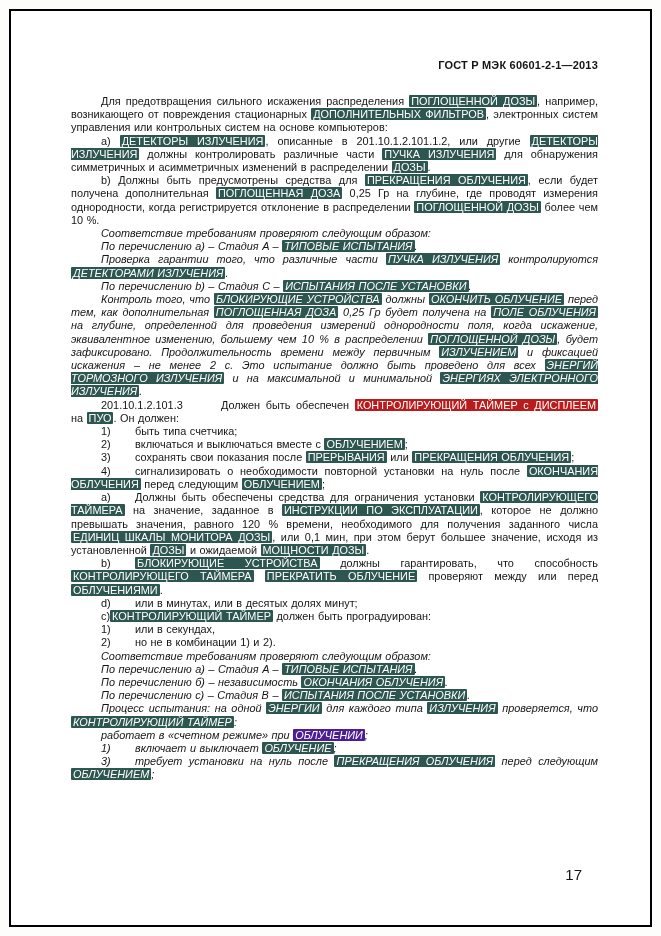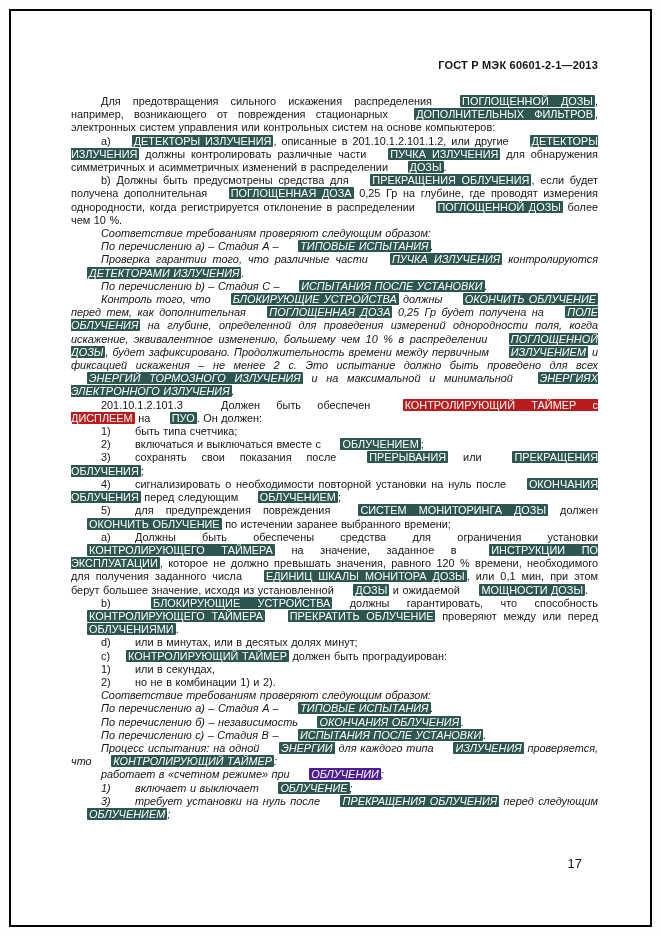--- a/index.html
+++ b/index.html
@@ -38,31 +38,30 @@
     line-height: 13.2px;
     text-align: justify;
     text-indent: 30px;
     word-spacing: 0.5px;
   }
   .para.it { font-style: italic; }
   .hl {
     color: #ffffff;
     padding: 0 2px;
     border-radius: 1px;
-    margin-left: 16px;
   }
   .lbl {
     display: inline-block;
     text-indent: 0;
     vertical-align: baseline;
   }
   .doc-footer {
     position: absolute;
-    bottom: 54px; right: 68px;
-    font-size: 13px;
+    bottom: 42px; right: 68px;
+    font-size: 15px;
   }
 </style>
 </head>
 <body>
 
 <div class="page">
   <div class="frame">
 
     <div class="doc-header">
       <span>ГОСТ Р МЭК 60601-2-1—2013</span>
@@ -75,21 +74,20 @@
         <p class="para it"><span>Соответствие требованиям проверяют следующим образом:</span></p>
         <p class="para it"><span>По перечислению a) – Стадия A – </span><span class="hl" style="background-color: rgb(45, 86, 80);">ТИПОВЫЕ ИСПЫТАНИЯ</span><span>.</span></p>
         <p class="para it"><span>Проверка гарантии того, что различные части </span><span class="hl" style="background-color: rgb(45, 86, 80);">ПУЧКА ИЗЛУЧЕНИЯ</span><span> контролируются </span><span class="hl" style="background-color: rgb(45, 86, 80);">ДЕТЕКТОРАМИ ИЗЛУЧЕНИЯ</span><span>.</span></p>
         <p class="para it"><span>По перечислению b) – Стадия C – </span><span class="hl" style="background-color: rgb(45, 86, 80);">ИСПЫТАНИЯ ПОСЛЕ УСТАНОВКИ</span><span>.</span></p>
         <p class="para it"><span>Контроль того, что </span><span class="hl" style="background-color: rgb(45, 86, 80);">БЛОКИРУЮЩИЕ УСТРОЙСТВА</span><span> должны </span><span class="hl" style="background-color: rgb(45, 86, 80);">ОКОНЧИТЬ ОБЛУЧЕНИЕ</span><span> перед тем, как дополнительная </span><span class="hl" style="background-color: rgb(45, 86, 80);">ПОГЛОЩЕННАЯ ДОЗА</span><span> 0,25 Гр будет получена на </span><span class="hl" style="background-color: rgb(45, 86, 80);">ПОЛЕ ОБЛУЧЕНИЯ</span><span> на глубине, определенной для проведения измерений однородности поля, когда искажение, эквивалентное изменению, большему чем 10 % в распределении </span><span class="hl" style="background-color: rgb(45, 86, 80);">ПОГЛОЩЕННОЙ ДОЗЫ</span><span>, будет зафиксировано. Продолжительность времени между первичным </span><span class="hl" style="background-color: rgb(45, 86, 80);">ИЗЛУЧЕНИЕМ</span><span> и фиксацией искажения – не менее 2 с. Это испытание должно быть проведено для всех </span><span class="hl" style="background-color: rgb(45, 86, 80);">ЭНЕРГИЙ ТОРМОЗНОГО ИЗЛУЧЕНИЯ</span><span> и на максимальной и минимальной </span><span class="hl" style="background-color: rgb(45, 86, 80);">ЭНЕРГИЯХ ЭЛЕКТРОННОГО ИЗЛУЧЕНИЯ</span><span>.</span></p>
         <p class="para"><span class="lbl" style="width: 120px;">201.10.1.2.101.3</span><span>Должен быть обеспечен </span><span class="hl" style="background-color: #b91c1c;">КОНТРОЛИРУЮЩИЙ ТАЙМЕР с ДИСПЛЕЕМ</span><span> на </span><span class="hl" style="background-color: rgb(45, 86, 80);">ПУО</span><span>. Он должен:</span></p>
         <p class="para"><span class="lbl" style="width: 34px;">1)</span><span>быть типа счетчика;</span></p>
         <p class="para"><span class="lbl" style="width: 34px;">2)</span><span>включаться и выключаться вместе с </span><span class="hl" style="background-color: rgb(45, 86, 80);">ОБЛУЧЕНИЕМ</span><span>;</span></p>
         <p class="para"><span class="lbl" style="width: 34px;">3)</span><span>сохранять свои показания после </span><span class="hl" style="background-color: rgb(45, 86, 80);">ПРЕРЫВАНИЯ</span><span> или </span><span class="hl" style="background-color: rgb(45, 86, 80);">ПРЕКРАЩЕНИЯ ОБЛУЧЕНИЯ</span><span>;</span></p>
         <p class="para"><span class="lbl" style="width: 34px;">4)</span><span>сигнализировать о необходимости повторной установки на нуль после </span><span class="hl" style="background-color: rgb(45, 86, 80);">ОКОНЧАНИЯ ОБЛУЧЕНИЯ</span><span> перед следующим </span><span class="hl" style="background-color: rgb(45, 86, 80);">ОБЛУЧЕНИЕМ</span><span>;</span></p>
-        <p class="para"><span class="lbl" style="width: 34px;">5)</span><span>для предупреждения повреждения </span><span class="hl" style="background-color: rgb(45, 86, 80);">СИСТЕМ МОНИТОРИНГА ДОЗЫ</span><span> должен </span><span class="hl" style="background-color: rgb(45, 86, 80);">ОКОНЧИТЬ ОБЛУЧЕНИЕ</span><span> по истечении заранее выбранного времени;</span></p>
         <p class="para"><span class="lbl" style="width: 34px;">a)</span><span>Должны быть обеспечены средства для ограничения установки </span><span class="hl" style="background-color: rgb(45, 86, 80);">КОНТРОЛИРУЮЩЕГО ТАЙМЕРА</span><span> на значение, заданное в </span><span class="hl" style="background-color: rgb(45, 86, 80);">ИНСТРУКЦИИ ПО ЭКСПЛУАТАЦИИ</span><span>, которое не должно превышать значения, равного 120 % времени, необходимого для получения заданного числа </span><span class="hl" style="background-color: rgb(45, 86, 80);">ЕДИНИЦ ШКАЛЫ МОНИТОРА ДОЗЫ</span><span>, или 0,1 мин, при этом берут большее значение, исходя из установленной </span><span class="hl" style="background-color: rgb(45, 86, 80);">ДОЗЫ</span><span> и ожидаемой </span><span class="hl" style="background-color: rgb(45, 86, 80);">МОЩНОСТИ ДОЗЫ</span><span>.</span></p>
         <p class="para"><span class="lbl" style="width: 34px;">b)</span><span class="hl" style="background-color: rgb(45, 86, 80);">БЛОКИРУЮЩИЕ УСТРОЙСТВА</span><span> должны гарантировать, что способность </span><span class="hl" style="background-color: rgb(45, 86, 80);">КОНТРОЛИРУЮЩЕГО ТАЙМЕРА</span><span> </span><span class="hl" style="background-color: rgb(45, 86, 80);">ПРЕКРАТИТЬ ОБЛУЧЕНИЕ</span><span> проверяют между или перед </span><span class="hl" style="background-color: rgb(45, 86, 80);">ОБЛУЧЕНИЯМИ</span><span>.</span></p>
         <p class="para"><span class="lbl" style="width: 34px;">d)</span><span>или в минутах, или в десятых долях минут;</span></p>
         <p class="para"><span>c)</span><span class="hl" style="background-color: rgb(45, 86, 80);">КОНТРОЛИРУЮЩИЙ ТАЙМЕР</span><span> должен быть проградуирован:</span></p>
         <p class="para"><span class="lbl" style="width: 34px;">1)</span><span>или в секундах,</span></p>
         <p class="para"><span class="lbl" style="width: 34px;">2)</span><span>но не в комбинации 1) и 2).</span></p>
         <p class="para it"><span>Соответствие требованиям проверяют следующим образом:</span></p>
         <p class="para it"><span>По перечислению a) – Стадия A – </span><span class="hl" style="background-color: rgb(45, 86, 80);">ТИПОВЫЕ ИСПЫТАНИЯ</span><span>.</span></p>
         <p class="para it"><span>По перечислению б) – независимость </span><span class="hl" style="background-color: rgb(45, 86, 80);">ОКОНЧАНИЯ ОБЛУЧЕНИЯ</span><span>.</span></p>
         <p class="para it"><span>По перечислению c) – Стадия B – </span><span class="hl" style="background-color: rgb(45, 86, 80);">ИСПЫТАНИЯ ПОСЛЕ УСТАНОВКИ</span><span>.</span></p>

